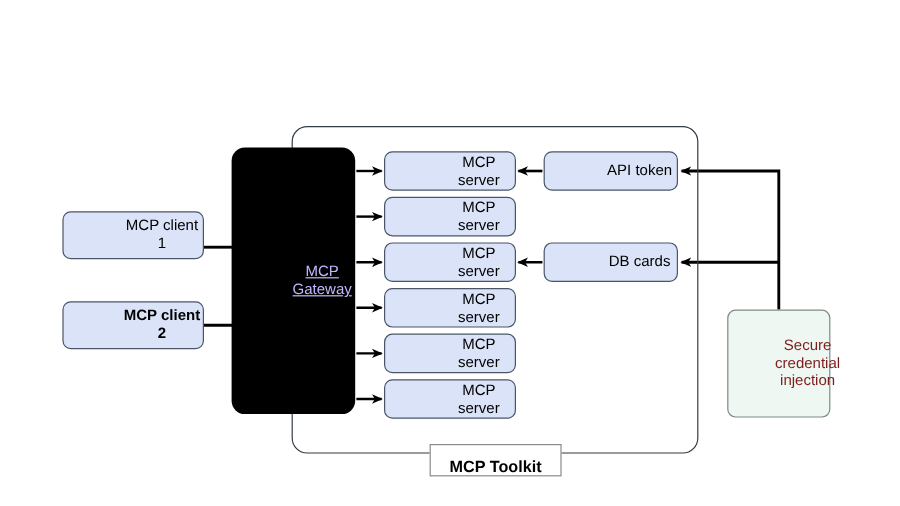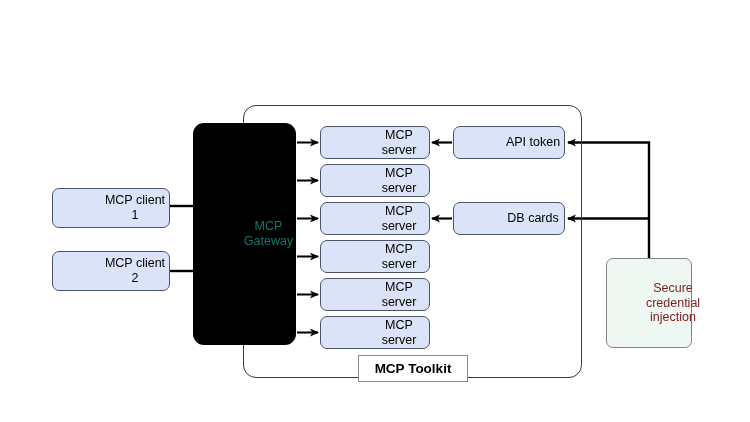--- a/index.html
+++ b/index.html
@@ -45,44 +45,46 @@
   .node-green {
     background: #eef7f1;
     border: 1.4px solid #7d8a84;
     border-radius: 7px;
     color: #7f1d1d;
     font-size: 12.5px;
   }
   .node-black {
     background: #000000;
     border-radius: 11px;
-    color: #0f766e;
+    color: #c4b5fd;
     font-size: 12.5px;
     z-index: 5;
+    text-decoration: underline;
   }
   .group-frame {
     position: absolute;
     box-sizing: border-box;
     border: 1.5px solid #333b45;
     border-radius: 13px;
     background: transparent;
     z-index: 1;
   }
   .group-label {
     position: absolute;
     box-sizing: border-box;
     display: flex;
-    align-items: center;
+    align-items: flex-end;
     justify-content: center;
     background: #ffffff;
     border: 1.2px solid #8b8b8b;
     color: #000000;
     font-size: 13.5px;
     font-weight: bold;
     z-index: 6;
+    margin-top: 15px;
   }
   .srv-label, .cli-label, .gw-label, .tok-label, .sec-label {
     white-space: pre-line;
   }
 </style>
 </head>
 <body>
 
 <div id="canvas">
 
@@ -113,22 +115,22 @@
     </g>
 
     <g stroke="#000000" stroke-width="2.4" fill="none">
       <path d="M649,258 L649,142.5 L568,142.5" marker-end="url(#arrow)"></path>
       <path d="M649,218.5 L568,218.5" marker-end="url(#arrow)"></path>
     </g>
   </svg>
 
   <div class="group-frame" id="toolkit-frame" style="left: 243px; top: 105px; width: 339px; height: 273px;"></div>
 
-  <div class="node node-blue cli-label" id="client-0" style="left: 52px; top: 188px; width: 118px; height: 40px;"><span>MCP client 1</span></div>
-  <div class="node node-blue cli-label" id="client-1" style="left: 52px; top: 251px; width: 118px; height: 40px;"><span>MCP client 2</span></div>
+  <div class="node node-blue cli-label" id="client-0" style="left: 52px; top: 176px; width: 118px; height: 40px;"><span>MCP client 1</span></div>
+  <div class="node node-blue cli-label" id="client-1" style="left: 52px; top: 251px; width: 118px; height: 40px; font-weight: bold;"><span>MCP client 2</span></div>
 
   <div class="node node-black gw-label" id="gateway" style="left: 193px; top: 123px; width: 103px; height: 222px;"><span>MCP
 Gateway</span></div>
 
   <div class="node node-blue srv-label" id="server-0" style="left: 320px; top: 126px; width: 110px; height: 33px;"><span>MCP server</span></div>
   <div class="node node-blue srv-label" id="server-1" style="left: 320px; top: 164px; width: 110px; height: 33px;"><span>MCP server</span></div>
   <div class="node node-blue srv-label" id="server-2" style="left: 320px; top: 202px; width: 110px; height: 33px;"><span>MCP server</span></div>
   <div class="node node-blue srv-label" id="server-3" style="left: 320px; top: 240px; width: 110px; height: 33px;"><span>MCP server</span></div>
   <div class="node node-blue srv-label" id="server-4" style="left: 320px; top: 278px; width: 110px; height: 33px;"><span>MCP server</span></div>
   <div class="node node-blue srv-label" id="server-5" style="left: 320px; top: 316px; width: 110px; height: 33px;"><span>MCP server</span></div>

